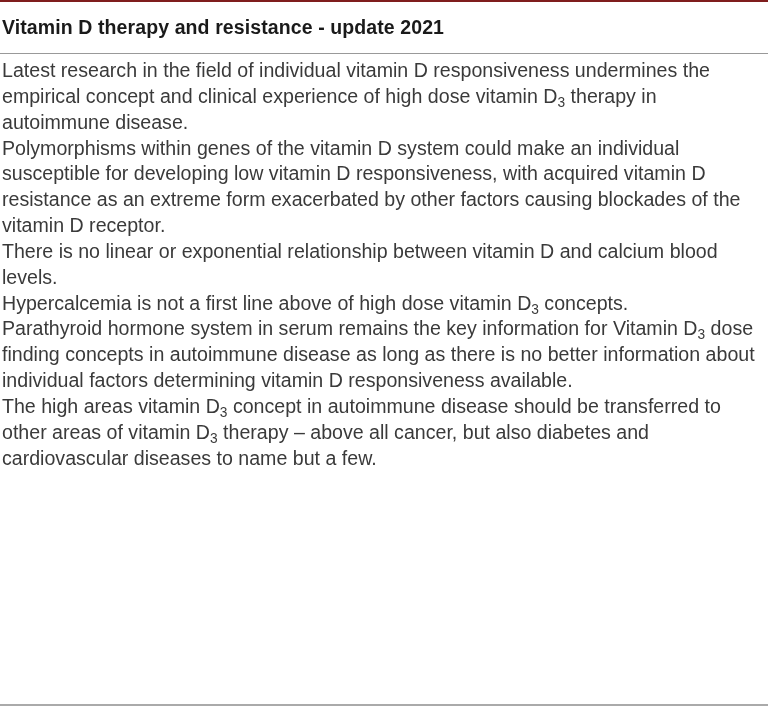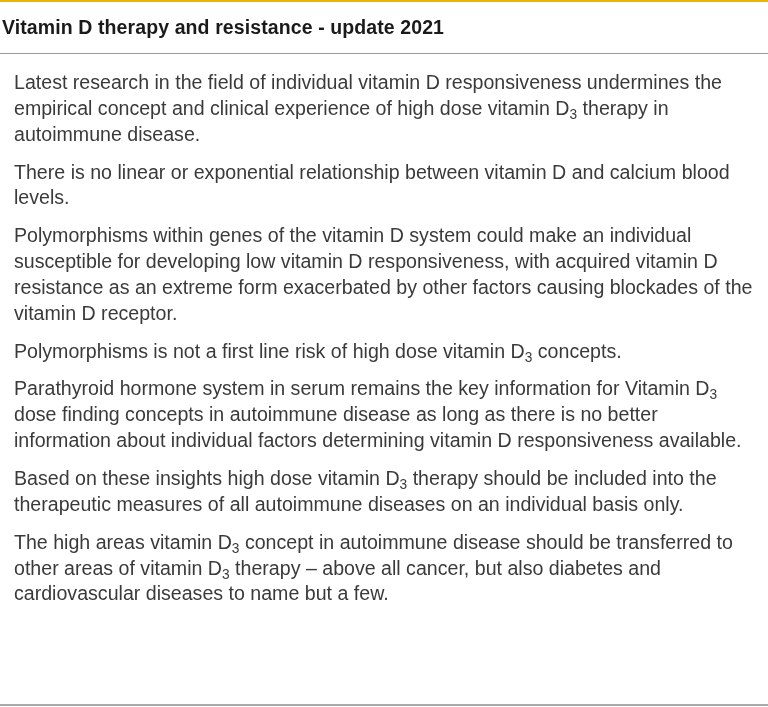--- a/index.html
+++ b/index.html
@@ -15,40 +15,40 @@
       font-family: "Liberation Sans", sans-serif;
       color: #333333;
     }
     .table {
       position: absolute;
       left: 0;
       top: 0;
       width: 768px;
       height: 663px;
       box-sizing: border-box;
-      border-top: 2px solid #eab308;
+      border-top: 2px solid #7f1d1d;
     }
     .table-header {
       height: 52px;
       box-sizing: border-box;
       border-bottom: 1.5px solid #999999;
       padding: 14px 0 0 2px;
       font-weight: bold;
       font-size: 19.5px;
       color: #1a1a1a;
       letter-spacing: 0.1px;
     }
     .table-body {
       padding: 4px 2px 0 2px;
       font-size: 19.6px;
       line-height: 25.85px;
       color: #3a3a3a;
     }
     .item {
-      margin: 12px;
+      margin: 0;
       padding: 0;
     }
     sub {
       font-size: 0.7em;
       line-height: 0;
       vertical-align: -0.28em;
     }
     .bottom-rule {
       position: absolute;
       left: 0;
@@ -60,21 +60,20 @@
   </style>
 </head>
 <body>
 
 <div class="table">
   <div class="table-header">
     <span>Vitamin D therapy and resistance - update 2021</span>
   </div>
   <div class="table-body">
     <p class="item"><span>Latest research in the field of individual vitamin D responsiveness undermines the empirical concept and clinical experience of high dose vitamin D</span><sub>3</sub><span> therapy in autoimmune disease.</span></p>
+    <p class="item"><span>Polymorphisms within genes of the vitamin D system could make an individual susceptible for developing low vitamin D responsiveness, with acquired vitamin D resistance as an extreme form exacerbated by other factors causing blockades of the vitamin D receptor.</span></p>
     <p class="item"><span>There is no linear or exponential relationship between vitamin D and calcium blood levels.</span></p>
-    <p class="item"><span>Polymorphisms within genes of the vitamin D system could make an individual susceptible for developing low vitamin D responsiveness, with acquired vitamin D resistance as an extreme form exacerbated by other factors causing blockades of the vitamin D receptor.</span></p>
-    <p class="item"><span>Polymorphisms is not a first line risk of high dose vitamin D</span><sub>3</sub><span> concepts.</span></p>
+    <p class="item"><span>Hypercalcemia is not a first line above of high dose vitamin D</span><sub>3</sub><span> concepts.</span></p>
     <p class="item"><span>Parathyroid hormone system in serum remains the key information for Vitamin D</span><sub>3</sub><span> dose finding concepts in autoimmune disease as long as there is no better information about individual factors determining vitamin D responsiveness available.</span></p>
-    <p class="item"><span>Based on these insights high dose vitamin D</span><sub>3</sub><span> therapy should be included into the therapeutic measures of all autoimmune diseases on an individual basis only.</span></p>
     <p class="item"><span>The high areas vitamin D</span><sub>3</sub><span> concept in autoimmune disease should be transferred to other areas of vitamin D</span><sub>3</sub><span> therapy – above all cancer, but also diabetes and cardiovascular diseases to name but a few.</span></p>
   </div>
 </div>
 <div class="bottom-rule"></div>
 
 </body></html>

